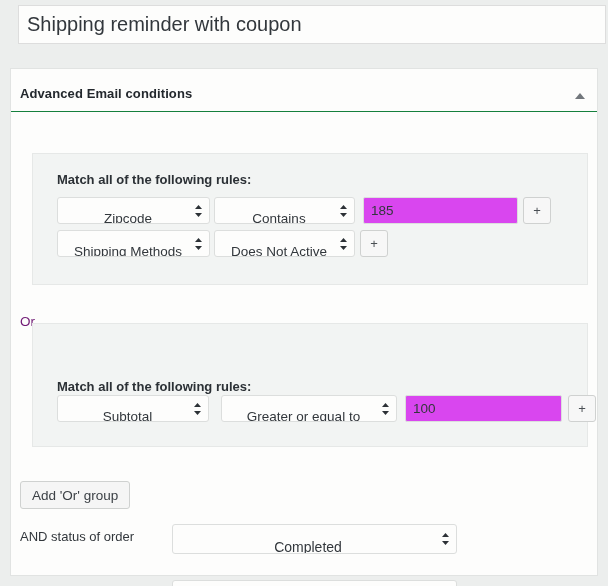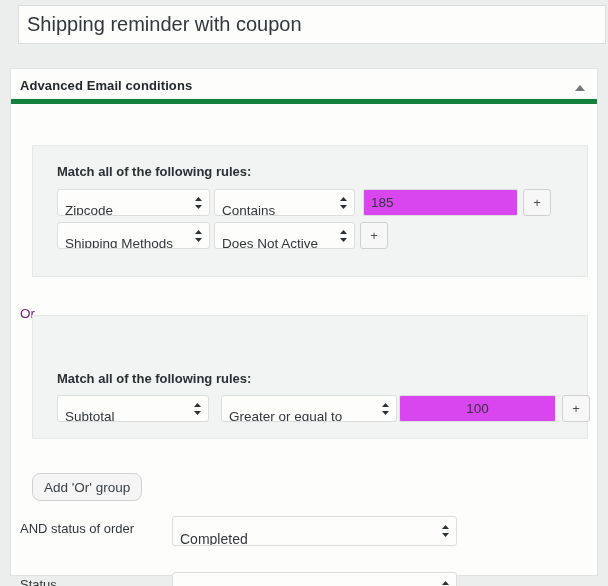--- a/index.html
+++ b/index.html
@@ -48,22 +48,23 @@
     top: 68px;
     width: 588px;
     height: 508px;
     box-sizing: border-box;
     background: #fdfdfc;
     border: 1px solid #e1e3e2;
   }
   .panel-header {
     position: relative;
     height: 35px;
-    border-bottom: 5px solid #15803d;
-    box-sizing: border-box;
+    border-bottom: 1px solid #15803d;
+    box-sizing: border-box;
+    margin-top: 8px;
   }
   .panel-title {
     position: absolute;
     left: 9px;
     top: 9px;
     font-size: 13px;
     font-weight: bold;
     color: #23282d;
     letter-spacing: 0.1px;
   }
@@ -101,21 +102,21 @@
     white-space: nowrap;
   }
   #group-0 .group-label { top: 18px; }
   #group-1 .group-label { top: 55px; }
 
   .rules {
     position: absolute;
     left: 24px;
   }
   #group-0 .rules { top: 43px; }
-  #group-1 .rules { top: 79px; }
+  #group-1 .rules { top: 71px; }
 
   .rule-row {
     display: flex;
     align-items: center;
     margin-bottom: 6px;
   }
   .rule-row:last-child { margin-bottom: 0; }
 
   
   .sel {
@@ -126,20 +127,21 @@
     border: 1px solid #dcdedd;
     border-radius: 3px;
     display: flex;
     align-items: center;
     padding: 16px 18px 0 7px;
     font-size: 13.5px;
     color: #32373c;
     white-space: nowrap;
     overflow: hidden;
     cursor: default;
+    justify-content: center;
   }
   .sel .sel-text {
     overflow: hidden;
     text-overflow: clip;
     white-space: nowrap;
   }
   .stepper {
     position: absolute;
     right: 6px;
     top: 50%;
@@ -152,21 +154,21 @@
 
   
   #group-0 .col-field { width: 153px; }
   #group-0 .col-op    { width: 141px; margin-left: 4px; }
   #group-0 .col-val   { width: 155px; margin-left: 8px; }
   #group-0 .col-add   { margin-left: 5px; }
 
   
   #group-1 .col-field { width: 152px; }
   #group-1 .col-op    { width: 176px; margin-left: 12px; }
-  #group-1 .col-val   { width: 157px; margin-left: 2px; text-align: center; }
+  #group-1 .col-val   { width: 157px; margin-left: 8px; }
   #group-1 .col-add   { margin-left: 6px; }
 
   .txt {
     box-sizing: border-box;
     height: 27px;
     background: #d946ef;
     border: 1px solid #dcdedd;
     border-radius: 2px;
     padding: 0 7px;
     font-family: "Liberation Sans", sans-serif;
@@ -197,28 +199,28 @@
     position: absolute;
     left: 9px;
     top: 202px;
     font-size: 13.5px;
     color: #701a75;
   }
 
   
   .btn-or-group {
     position: absolute;
-    left: 21px;
+    left: 9px;
     top: 369px;
     box-sizing: border-box;
     height: 28px;
     padding: 0 11px;
     background: #f5f5f5;
     border: 1px solid #cfd1d0;
-    border-radius: 8px;
+    border-radius: 3px;
     font-family: "Liberation Sans", sans-serif;
     font-size: 13.5px;
     color: #3c4146;
     cursor: pointer;
     white-space: nowrap;
   }
 
   
   .field-row {
     position: absolute;

